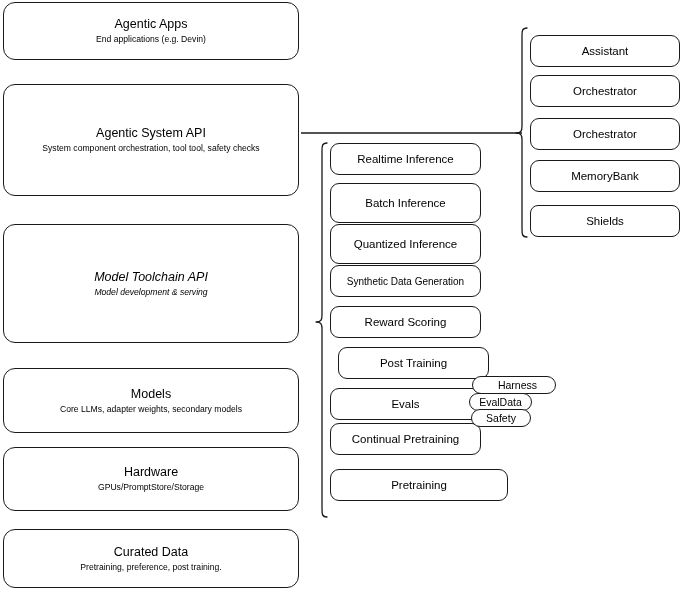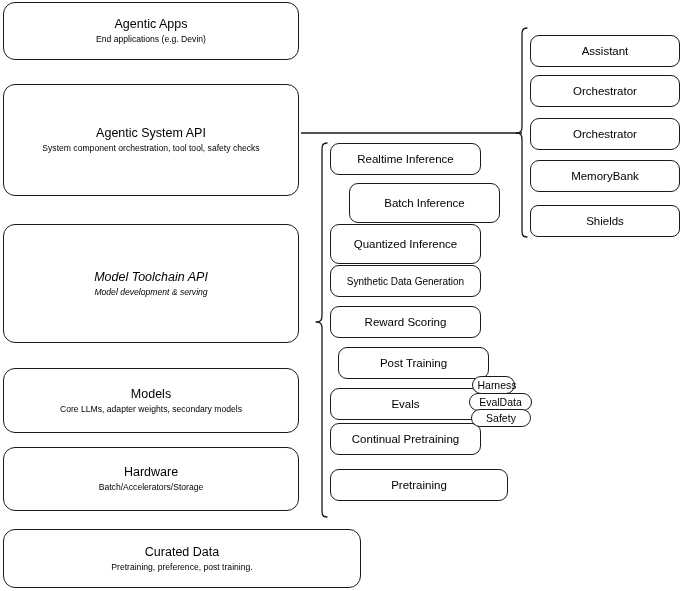--- a/index.html
+++ b/index.html
@@ -119,47 +119,47 @@
     <div class="sub">Model development &amp; serving</div>
   </div>
 
   <div class="box" style="left:3px; top:368px; width:296px; height:65px;">
     <div class="title">Models</div>
     <div class="sub">Core LLMs, adapter weights, secondary models</div>
   </div>
 
   <div class="box" style="left:3px; top:447px; width:296px; height:64px;">
     <div class="title">Hardware</div>
-    <div class="sub">Batch/Accelerators/Storage</div>
+    <div class="sub">GPUs/PromptStore/Storage</div>
   </div>
 
-  <div class="box" style="left:3px; top:529px; width:358px; height:59px;">
+  <div class="box" style="left:3px; top:529px; width:296px; height:59px;">
     <div class="title">Curated Data</div>
     <div class="sub">Pretraining, preference, post training.</div>
   </div>
 
   <div class="sbox" style="left:330px; top:143px; width:151px; height:32px;">Realtime Inference</div>
 
-  <div class="sbox" style="left:349px; top:183px; width:151px; height:40px;">Batch Inference</div>
+  <div class="sbox" style="left:330px; top:183px; width:151px; height:40px;">Batch Inference</div>
 
   <div class="sbox" style="left:330px; top:224px; width:151px; height:40px;">Quantized Inference</div>
 
   <div class="sbox" style="left:330px; top:265px; width:151px; height:32px; font-size:10px;text-align:right;">Synthetic Data Generation</div>
 
   <div class="sbox" style="left:330px; top:306px; width:151px; height:32px;">Reward Scoring</div>
 
   <div class="sbox" style="left:330px; top:347px; width:151px; height:32px;margin-left:8px;">Post Training</div>
 
   <div class="sbox" style="left:330px; top:388px; width:151px; height:32px;">Evals</div>
 
   <div class="sbox" style="left:330px; top:423px; width:151px; height:32px;">Continual Pretraining</div>
 
   <div class="sbox" style="left:330px; top:469px; width:178px; height:32px;">Pretraining</div>
 
-  <div class="pill" style="left:472px; top:376px; width:43px; height:18px;padding-left:7px;">Harness</div>
+  <div class="pill" style="left:472px; top:376px; width:84px; height:18px;padding-left:7px;">Harness</div>
 
   <div class="pill" style="left:469px; top:393px; width:63px; height:18px;">EvalData</div>
 
   <div class="pill" style="left:471px; top:409px; width:60px; height:18px;">Safety</div>
 
   <div class="sbox" style="left:530px; top:35px; width:150px; height:32px;">Assistant</div>
 
   <div class="sbox" style="left:530px; top:75px; width:150px; height:32px;">Orchestrator</div>
 
   <div class="sbox" style="left:530px; top:118px; width:150px; height:32px;">Orchestrator</div>

